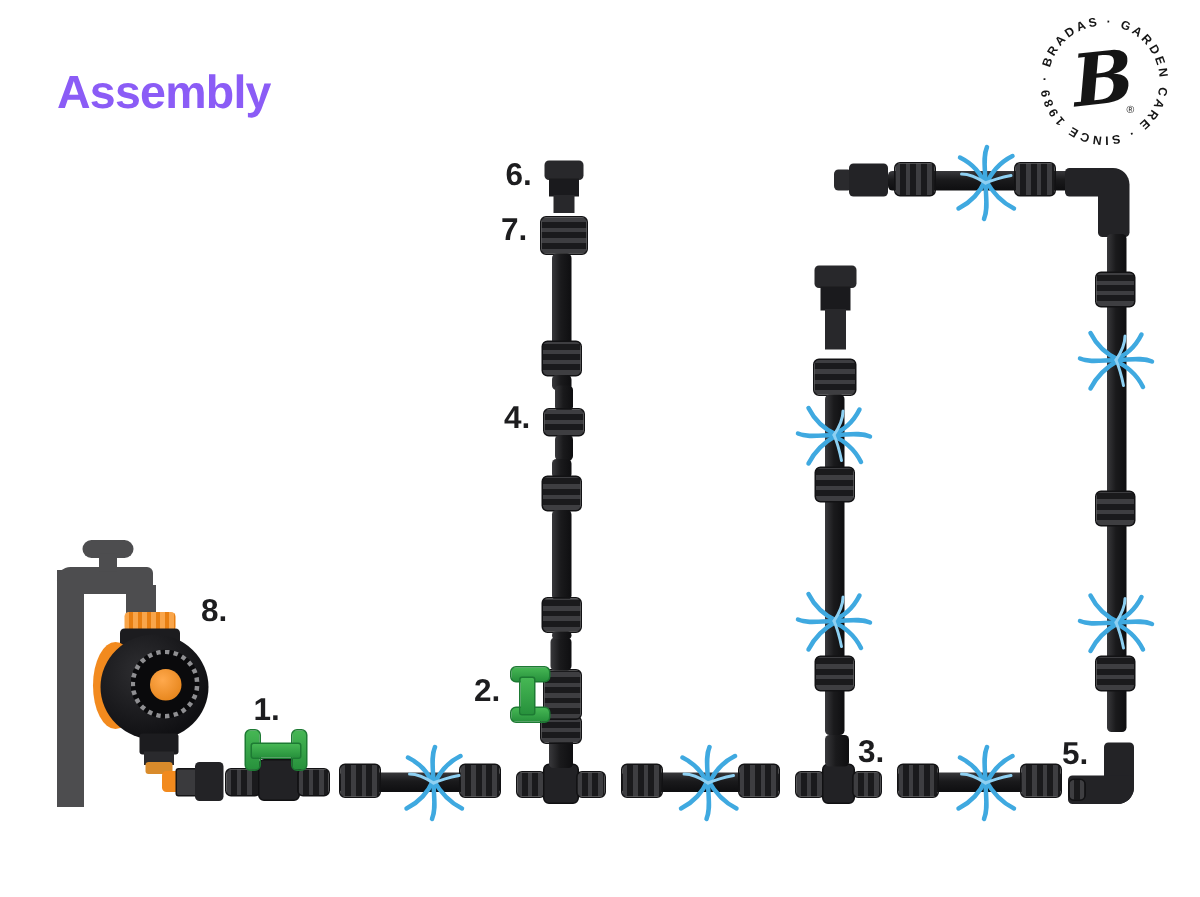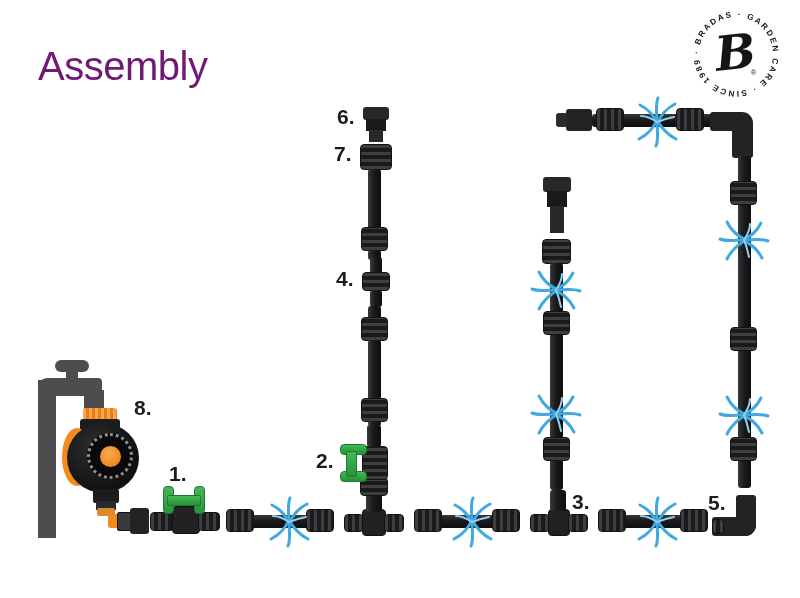--- a/index.html
+++ b/index.html
@@ -1,19 +1,19 @@
 <!DOCTYPE html>
 <html><head>
 <meta charset="utf-8">
 <style>
   html,body{margin:0;padding:0;background:#ffffff;}
   .stage{position:relative;width:800px;height:598px;background:#ffffff;overflow:hidden;
          font-family:"Liberation Sans",sans-serif;}
-  .title{position:absolute;left:38px;top:44px;margin:0;font-size:40px;font-weight:400;
-         letter-spacing:-0.5px;color:#701a75;}
+  .title{position:absolute;left:38px;top:44px;margin:0;font-size:31px;font-weight:700;
+         letter-spacing:-0.5px;color:#8b5cf6;}
   .callout{position:absolute;font-size:21px;font-weight:800;color:#1d1d1f;}
   .blk{position:absolute;}
   .gray{position:absolute;background:#4d4d4f;}
   .orange{position:absolute;background:#f28a1e;}
   .pipe-h{position:absolute;background:linear-gradient(180deg,#39393c 0%,#1a1a1c 45%,#0e0e10 100%);border-radius:3px;}
   .pipe-v{position:absolute;background:linear-gradient(90deg,#39393c 0%,#1a1a1c 45%,#0e0e10 100%);border-radius:3px;}
   .fit{position:absolute;background:#222225;border:1px solid #101012;border-radius:4px;box-sizing:border-box;}
   .rib-v{position:absolute;background:repeating-linear-gradient(90deg,#3e3e41 0 3px,#1a1a1c 3px 7px);
          border:1px solid #121214;border-radius:4px;box-sizing:border-box;}
   .rib-h{position:absolute;background:repeating-linear-gradient(0deg,#3e3e41 0 3px,#1a1a1c 3px 7px);

